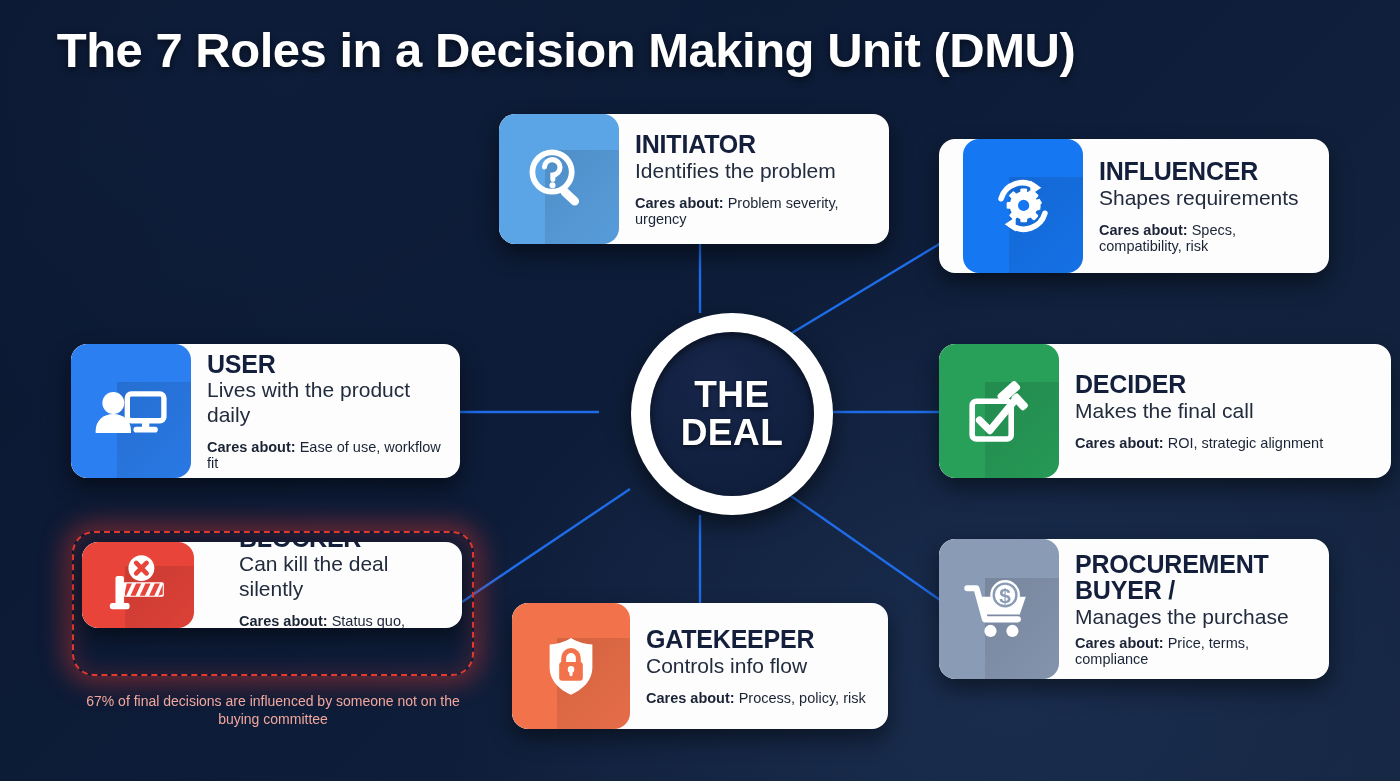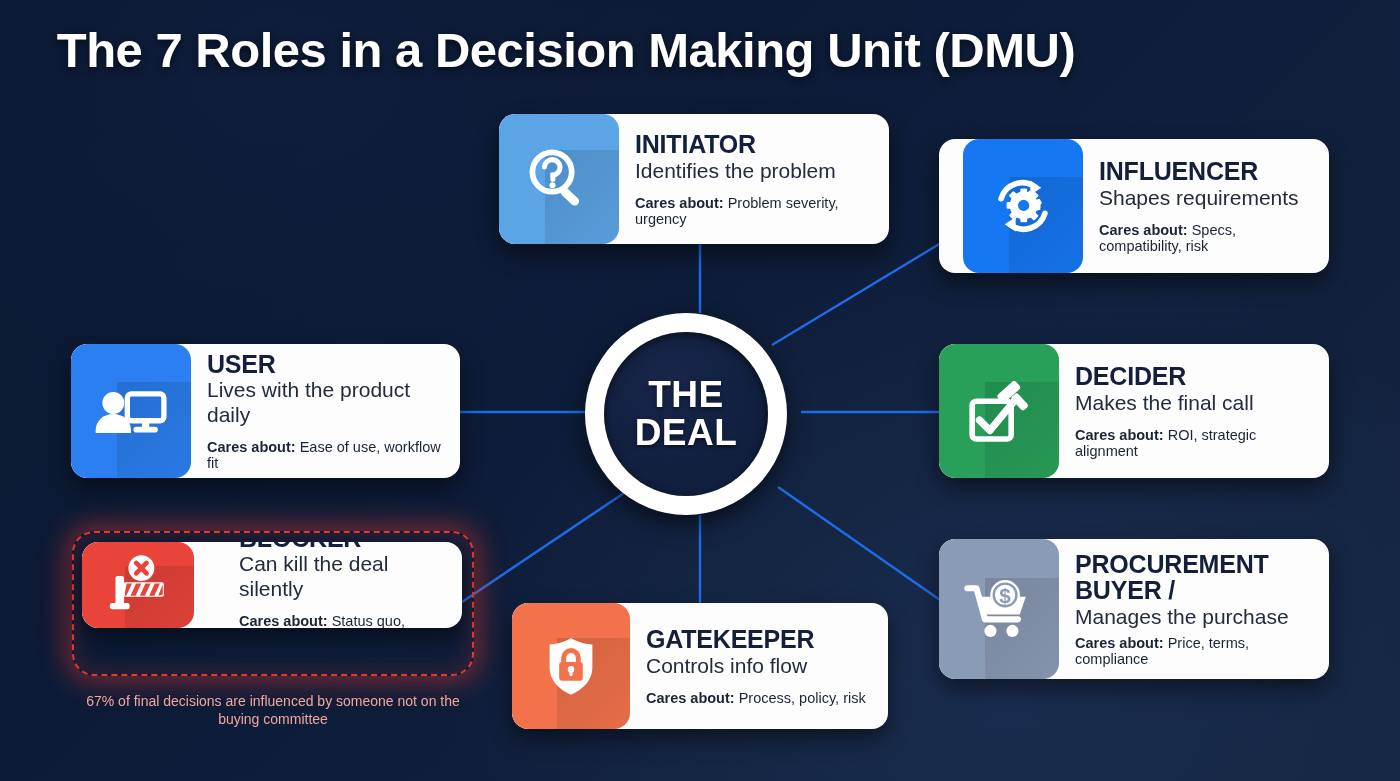--- a/index.html
+++ b/index.html
@@ -26,21 +26,21 @@
   #title {
     position:absolute; top:22px; left:0; width:1132px;
     text-align:center;
     font-size:49px; font-weight:bold; color:#ffffff;
     letter-spacing:-0.5px;
     text-shadow:0 3px 7px rgba(0,0,0,.55);
   }
 
   
   #hub {
-    position:absolute; left:585px; top:313px;
+    position:absolute; left:631px; top:313px;
     width:202px; height:202px; border-radius:50%;
     background:#ffffff;
     box-shadow:0 9px 22px rgba(0,0,0,.55);
     display:flex; align-items:center; justify-content:center;
   }
   #hub-inner {
     width:164px; height:164px; border-radius:50%;
     background:radial-gradient(circle at 40% 30%, #17264a 0%, #101f3d 70%);
     display:flex; flex-direction:column;
     align-items:center; justify-content:center;
@@ -189,21 +189,21 @@
     <div class="body">
       <div class="role">USER</div>
       <div class="desc">Lives with the product daily</div>
       <div class="cares">
         <b>Cares about:</b>
         <span>Ease of use, workflow fit</span>
       </div>
     </div>
   </div>
 
-  <div class="card" style="left:939px; top:344px; width:390px; height:134px;">
+  <div class="card" style="left:939px; top:344px; width:452px; height:134px;">
     <div class="tile" style="width:120px; background:#28a05a;">
       <svg width="78" height="78" viewBox="0 0 64 64">
         <rect x="10" y="24" width="32" height="31" rx="3.4" fill="none" stroke="#fff" stroke-width="4.6"></rect>
         <path d="M16 39.5l8.5 8.5L46 22" fill="none" stroke="#fff" stroke-width="6" stroke-linecap="round" stroke-linejoin="round"></path>
         <rect x="30" y="12" width="20" height="8.6" rx="2.6" fill="#fff" transform="rotate(-42 40 16.3)"></rect>
         <rect x="41.5" y="21" width="15" height="7" rx="2.4" fill="#fff" transform="rotate(48 49 24.5)"></rect>
       </svg>
     </div>
     <div class="body">
       <div class="role">DECIDER</div>

